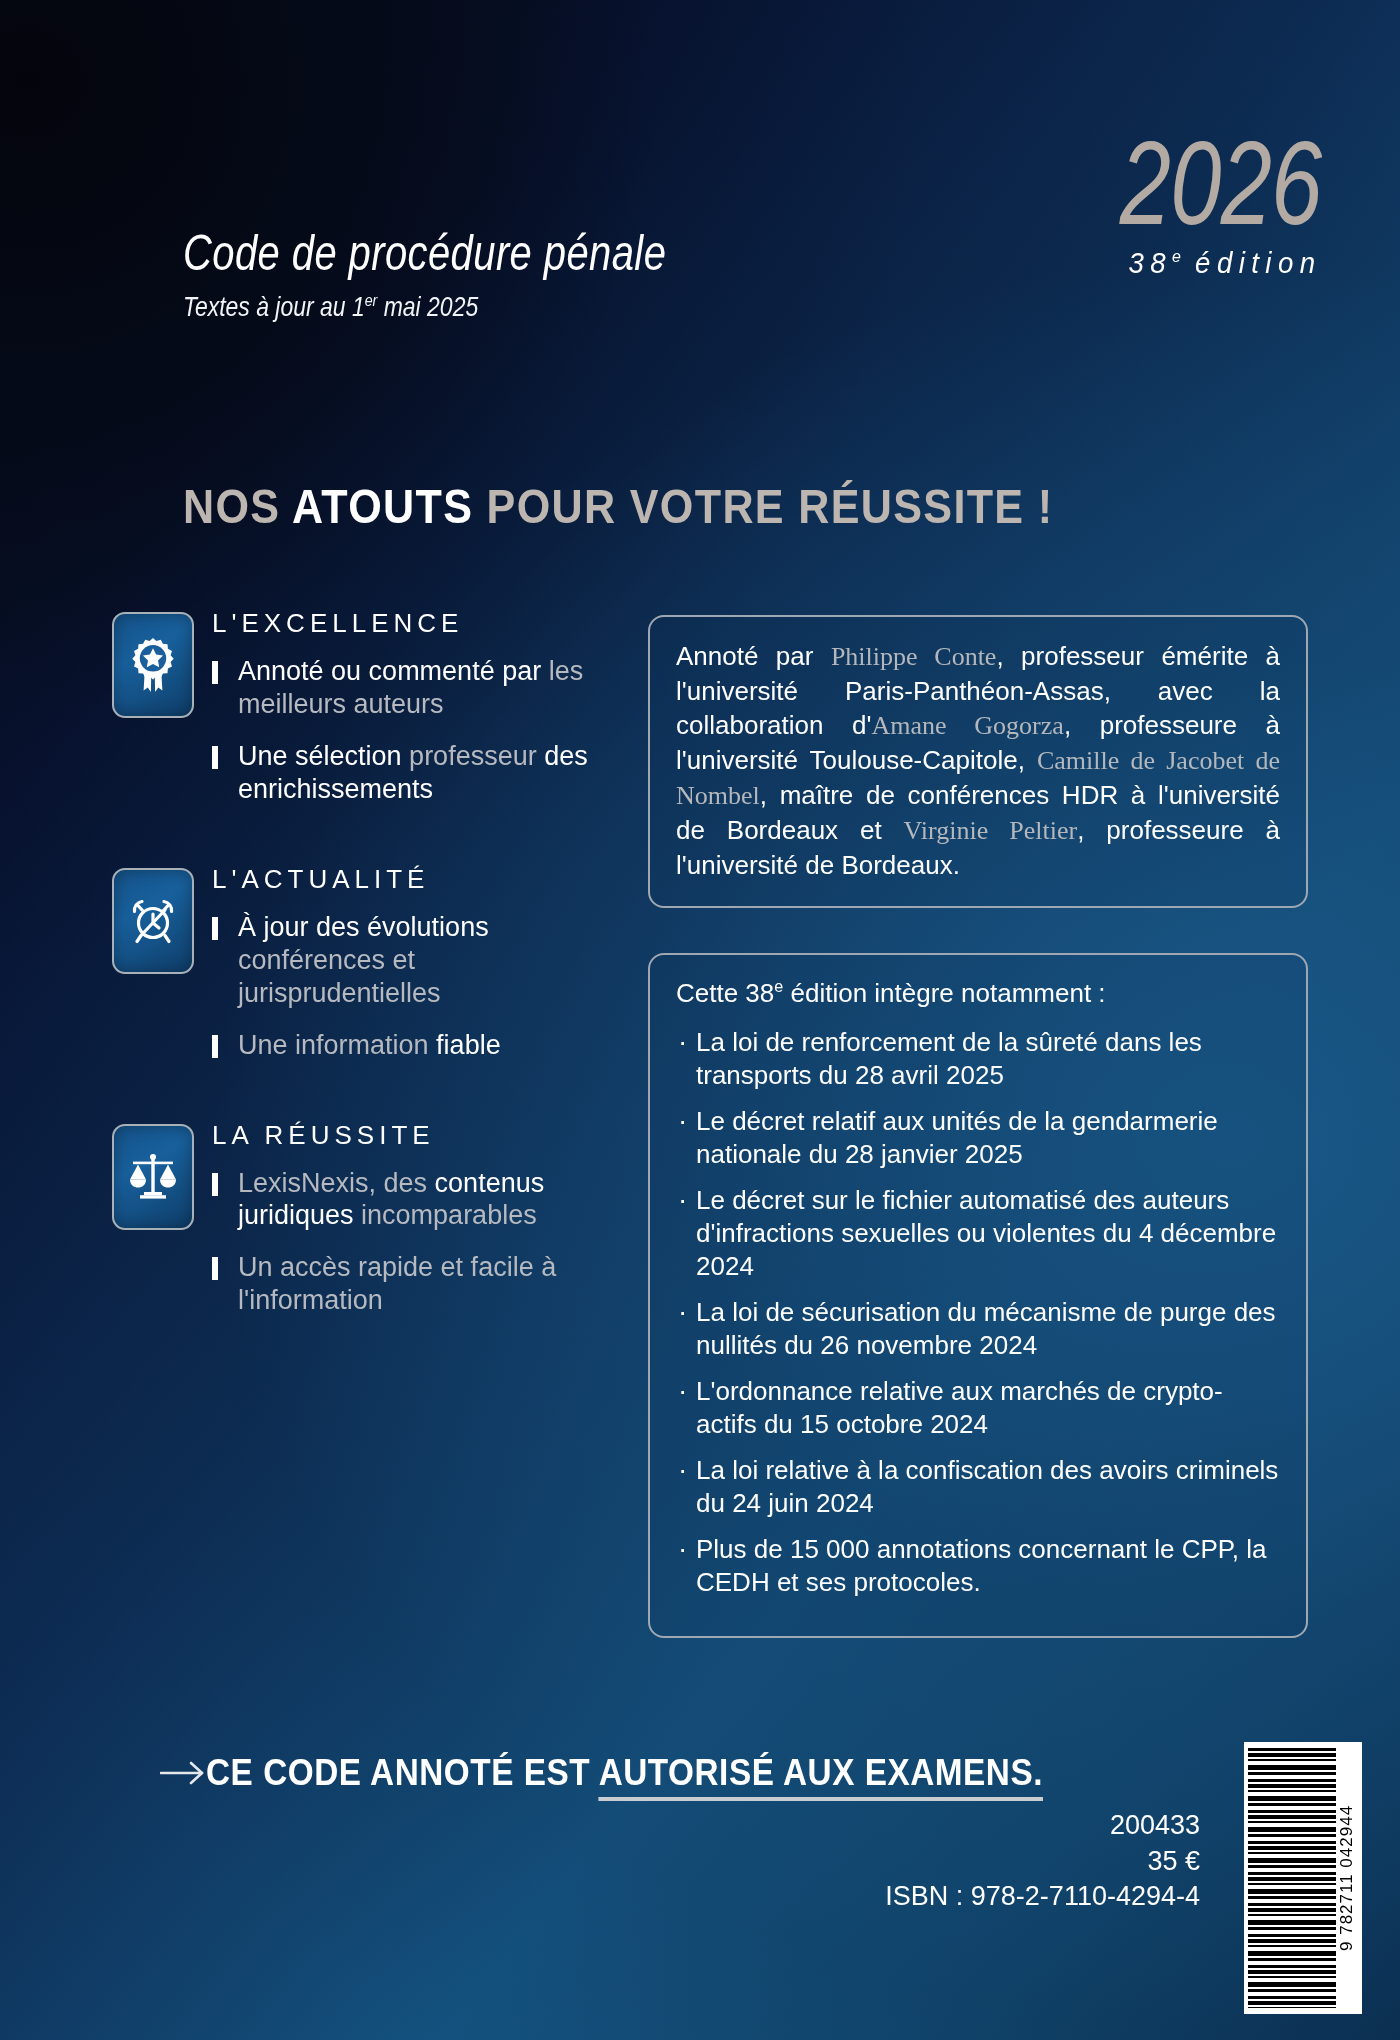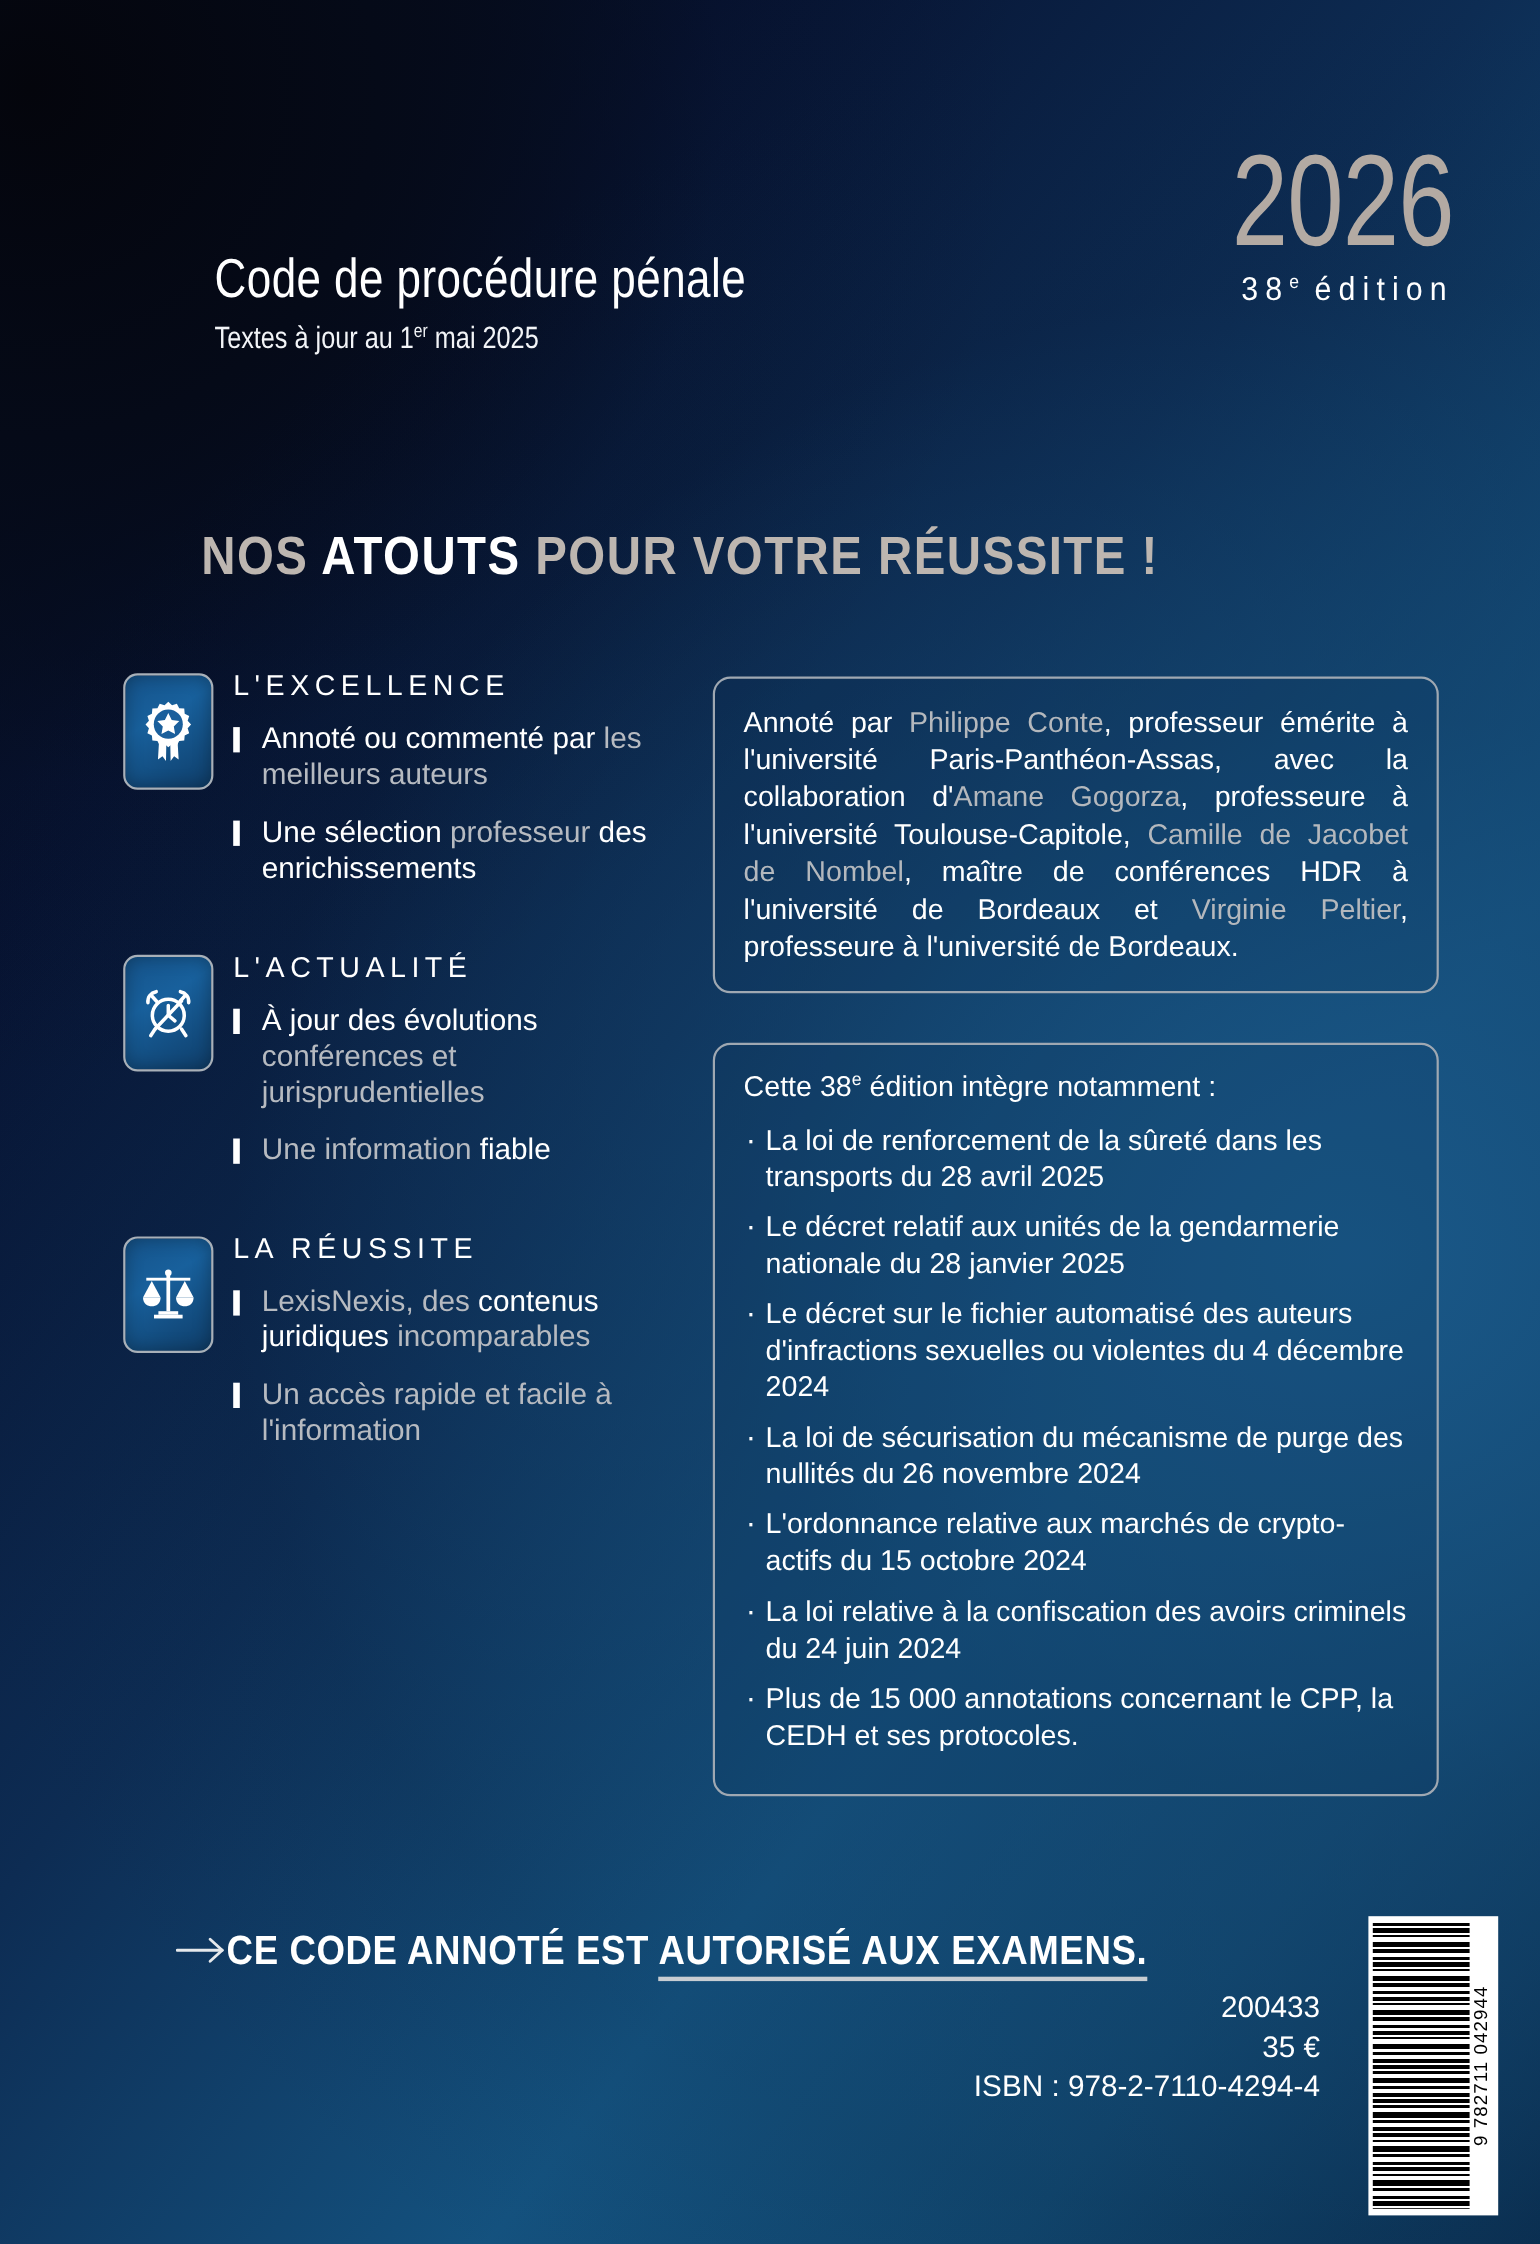--- a/index.html
+++ b/index.html
@@ -16,22 +16,23 @@
     background:
       radial-gradient(ellipse 1500px 1300px at 88% 56%, rgba(26,88,136,0.95) 0%, rgba(20,70,112,0.55) 38%, rgba(10,34,62,0.12) 68%, rgba(0,0,0,0) 88%),
       radial-gradient(ellipse 900px 900px at 2% 4%, #04050c 0%, #050a18 35%, rgba(6,14,32,0.2) 70%, rgba(0,0,0,0) 100%),
       linear-gradient(128deg, #04060e 0%, #071332 22%, #0d2c53 45%, #14527f 68%, #11476f 84%, #0b3154 100%);
     color: #ffffff;
   }
 
   
   .header {
     position: absolute;
-    left: 12px; right: 0; top: 0;
+    left: 0; right: 0; top: 0;
     height: 360px;
+    font-style: italic;
   }
   .title-block {
     position: absolute;
     left: 183px;
     top: 228px;
   }
   .book-title {
     font-size: 50px;
     line-height: 1.0;
     font-weight: 300;
@@ -170,21 +171,21 @@
     box-sizing: border-box;
     background: rgba(12,52,88,0.16);
   }
   .authors {
     font-size: 26px;
     line-height: 1.31;
     text-align: justify;
     text-align-last: left;
     color: #ffffff;
   }
-  .authors .name { color: #b4b8bd; }
+  .authors .name { color: #b4b8bd; font-family: Liberation Serif, serif; }
 
   .contents-box { margin-top: 45px; }
   .contents-intro {
     font-size: 26px;
     color: #ffffff;
     margin-bottom: 17px;
   }
   .contents-intro sup { font-size: 0.62em; vertical-align: super; }
   .contents-list {
     list-style: none;

